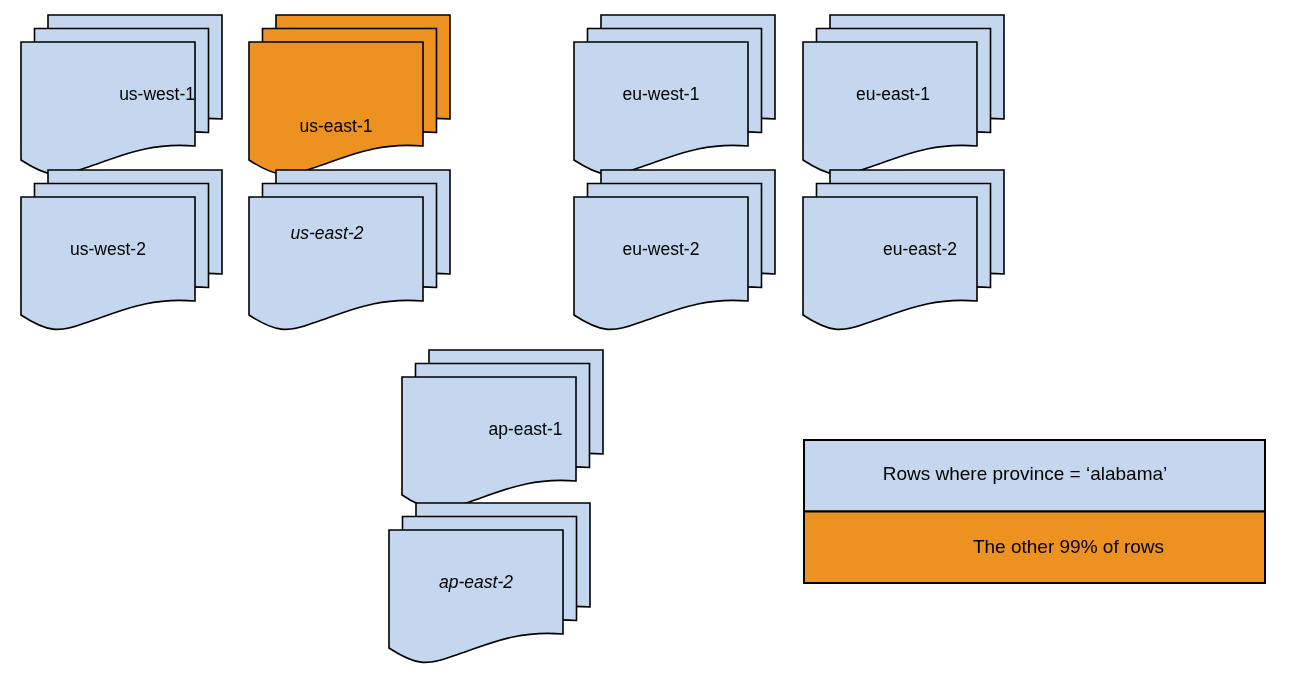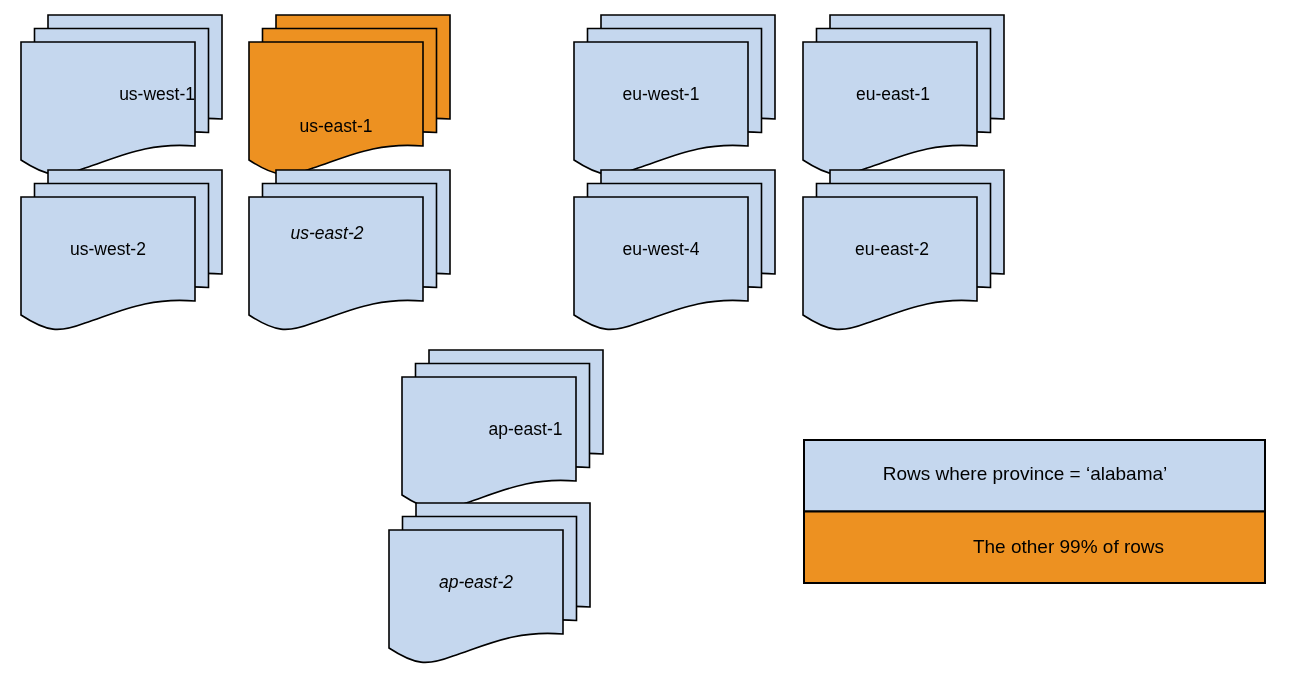--- a/index.html
+++ b/index.html
@@ -105,19 +105,19 @@
     </g>
 </svg>
 
 <div id="label-layer">
     <div class="stack-label" style="left: 21px; top: 84px; width: 174px; text-align: right;">us-west-1</div>
     <div class="stack-label" style="left: 249px; top: 84px; width: 174px; margin-top: 32px;">us-east-1</div>
     <div class="stack-label" style="left: 574px; top: 84px; width: 174px;">eu-west-1</div>
     <div class="stack-label" style="left: 803px; top: 84px; width: 180px;">eu-east-1</div>
     <div class="stack-label" style="left: 21px; top: 239px; width: 174px;">us-west-2</div>
     <div class="stack-label" style="left: 249px; top: 223px; width: 156px; font-style: italic;">us-east-2</div>
-    <div class="stack-label" style="left: 574px; top: 239px; width: 174px;">eu-west-4</div>
-    <div class="stack-label" style="left: 803px; top: 239px; width: 178px;">eu-east-2</div>
+    <div class="stack-label" style="left: 574px; top: 239px; width: 174px;">eu-west-2</div>
+    <div class="stack-label" style="left: 803px; top: 239px; width: 178px; padding-left: 28px;">eu-east-2</div>
     <div class="stack-label" style="left: 416px; top: 419px; width: 179px; margin-left: 20px;">ap-east-1</div>
     <div class="stack-label" style="left: 389px; top: 572px; width: 174px; font-style: italic;">ap-east-2</div>
     <div class="legend-label" style="left: 804px; top: 463px; width: 386px; margin-left: 28px;">Rows where province = ‘alabama’</div>
     <div class="legend-label" style="left: 804px; top: 536.25px; width: 529px;">The other 99% of rows</div>
   </div>
 
 </body></html>

